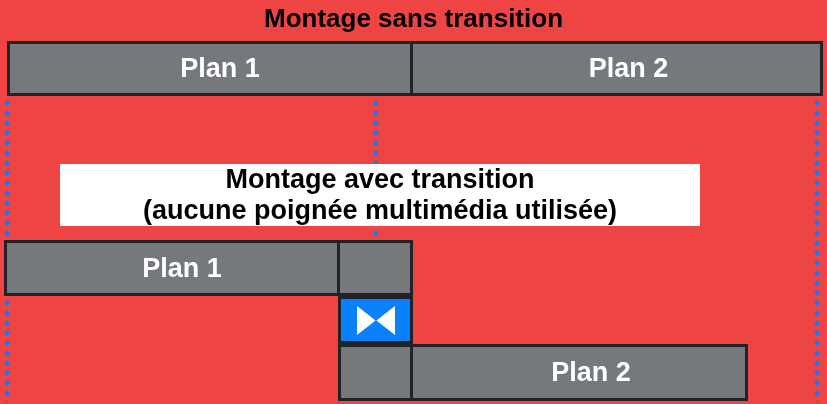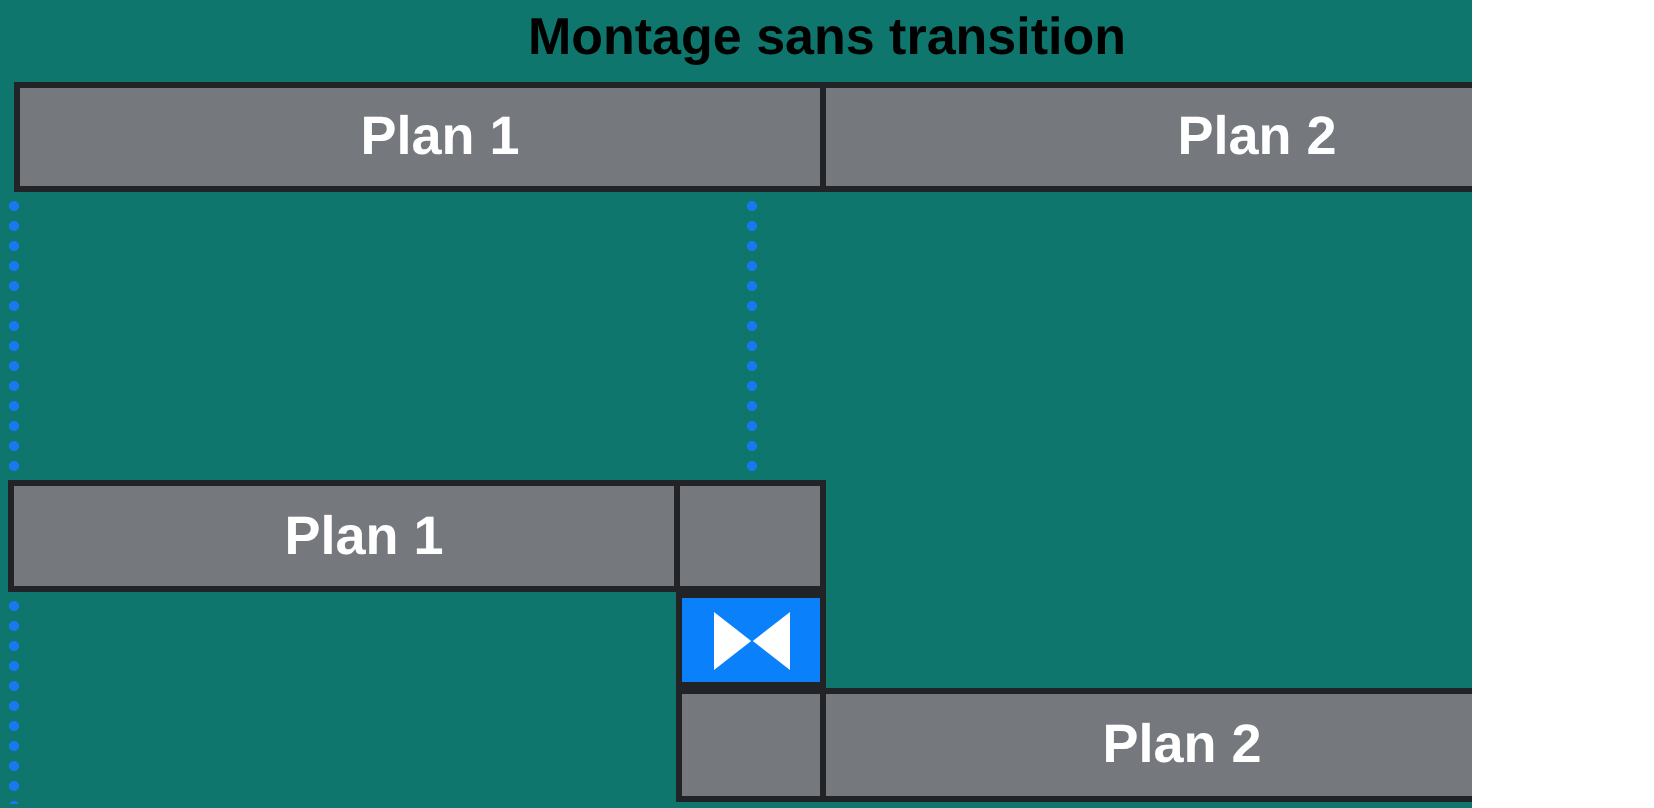--- a/index.html
+++ b/index.html
@@ -1,19 +1,19 @@
 <!DOCTYPE html>
 <html><head>
 <meta charset="utf-8">
 <style>
   html,body{margin:0;padding:0;background:#fff;}
   #canvas{
     position:relative;
-    width:736px;height:404px;
-    background:#0f766e;
+    width:827px;height:404px;
+    background:#ef4444;
     font-family:"Liberation Sans","DejaVu Sans",sans-serif;
     overflow:hidden;
   }
   .heading{
     position:absolute;
     text-align:center;
     font-weight:bold;
     color:#000;
     line-height:31px;
   }
@@ -88,20 +88,24 @@
 
   <div id="bar-top" class="clipbar">
     <div class="clipseg seg1 divider">
       <span class="clip-label">Plan 1</span>
     </div>
     <div class="clipseg grow">
       <span class="clip-label">Plan 2</span>
     </div>
   </div>
 
+  <div id="title-bottom" class="heading">
+    <div>Montage avec transition</div>
+    <div>(aucune poignée multimédia utilisée)</div>
+  </div>
 
   <div id="bar-low1" class="clipbar">
     <div class="clipseg seg1 divider">
       <span class="clip-label">Plan 1</span>
     </div>
     <div class="clipseg grow"></div>
   </div>
 
   <div id="transition-box">
     <svg width="38" height="29" viewBox="0 0 38 29">

